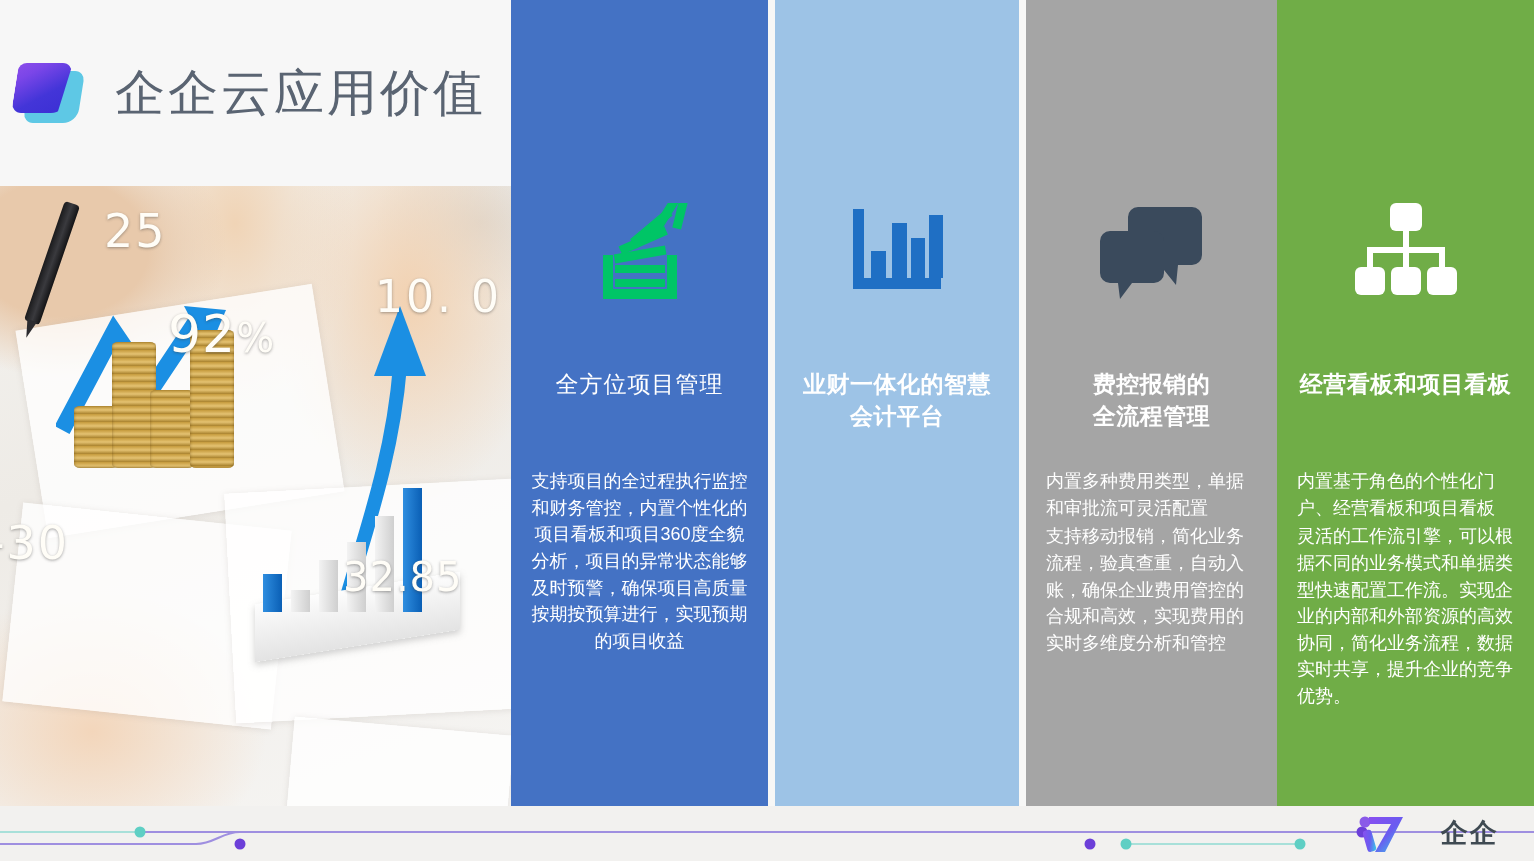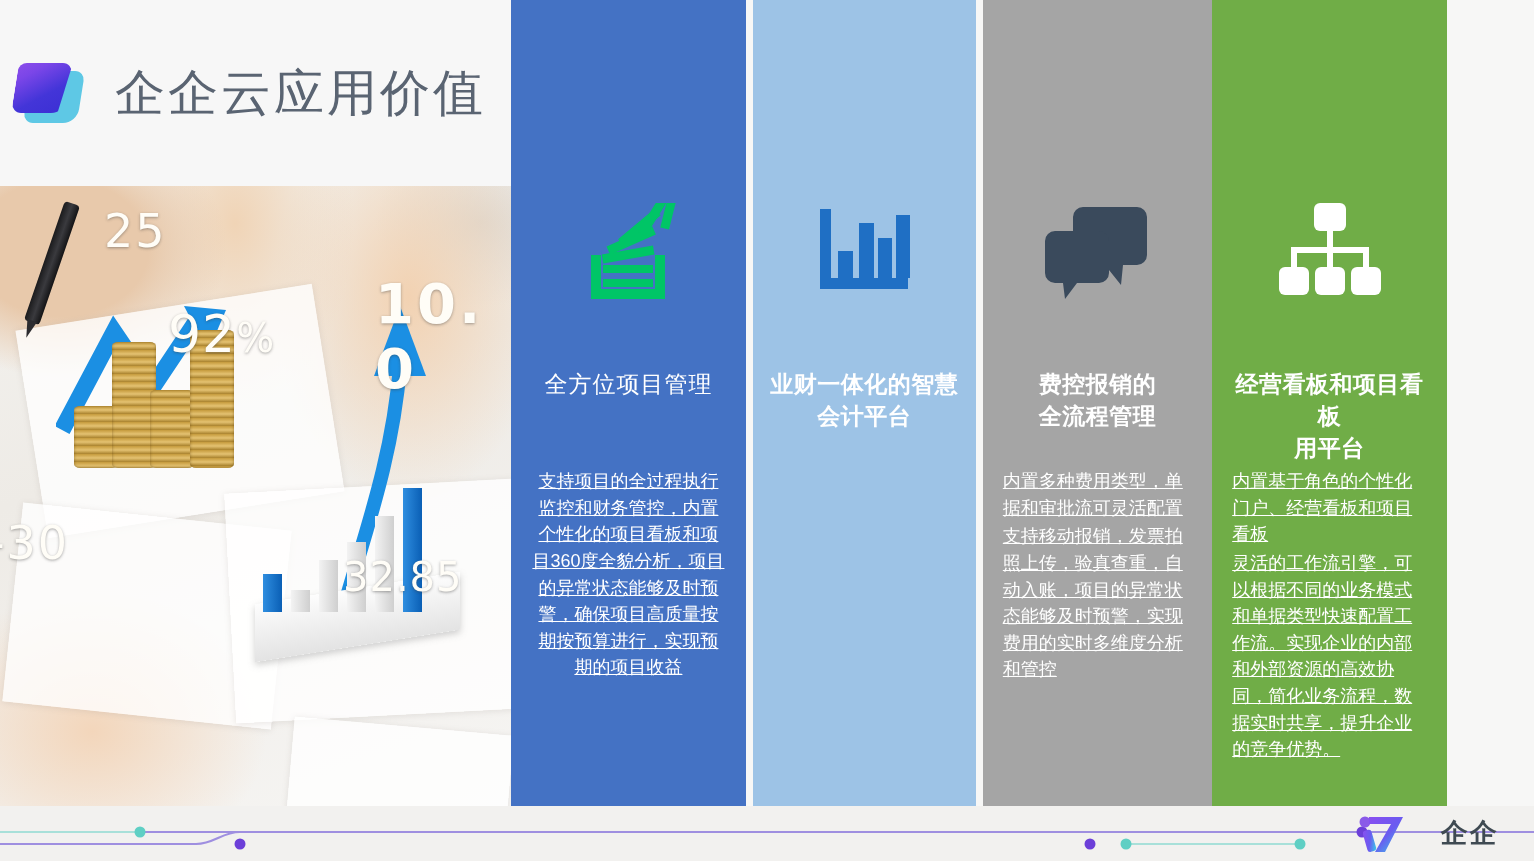--- a/index.html
+++ b/index.html
@@ -103,28 +103,28 @@
      box-shadow:0 3px 7px rgba(120,120,120,.35); }
   .c3-bar{ position:absolute; bottom:34px; width:19px;
      background:linear-gradient(90deg,#f3f3f3,#cfcfcf); }
   .c3-bar.blue{ background:linear-gradient(90deg,#2f8ee0,#0a5fb5); }
   .ph-num{
     position:absolute; color:#fffdf7; font-weight:400;
     text-shadow:0 1px 3px rgba(60,60,60,.45);
     font-family:"DejaVu Sans",sans-serif;
   }
   .n25  { left:104px; top:18px;  font-size:46px; letter-spacing:2px; }
-  .n100 { left:375px; top:85px;  font-size:56px; letter-spacing:3px;font-weight:bold; }
+  .n100 { left:375px; top:85px;  font-size:44px; letter-spacing:3px; }
   .n92  { left:168px; top:118px; font-size:52px; letter-spacing:1px; }
   .n30  { left:-12px; top:330px; font-size:46px; letter-spacing:2px; }
   .n3285{ left:343px; top:368px; font-size:40px; letter-spacing:1px; }
   .n92 .pct{ font-size:40px; }
 
   
-  .cols{ position:absolute; left:511px; top:0; width:936px; height:806px; display:flex;justify-content:space-between; }
+  .cols{ position:absolute; left:511px; top:0; width:1023px; height:806px; display:flex;justify-content:space-between; }
   .col{ position:relative; height:806px; padding:0; }
   .col-1{ width:257px; background:#4472c4; }
   .col-2{ width:244px; background:#9dc3e6; margin-left:7px; }
   .col-3{ width:251px; background:#a5a5a5; margin-left:7px; }
   .col-4{ width:257px; background:#70ad47; }
 
   .col-icon{
     position:absolute; left:0; right:0; top:196px; height:110px;
     display:flex; align-items:center; justify-content:center;
   }
@@ -136,21 +136,21 @@
   .col-1 .col-title{ font-size:23px; font-weight:400; letter-spacing:1px; }
   .col-2 .col-title,.col-3 .col-title,.col-4 .col-title{
     font-size:23px; font-weight:bold; letter-spacing:.5px;
   }
   .col-body{
     position:absolute; left:0; right:0; top:468px;
     color:#ffffff; font-size:18px; line-height:1.48;
     padding:0 20px;
   }
   .col-1 .col-body{ text-align:center; }
-  .col-body p{ margin:0 0 2px 0;text-decoration:underline; }
+  .col-body p{ margin:0 0 2px 0; }
 
   
   .footer{
     position:absolute; left:0; top:806px; width:1534px; height:55px;
     background:#f2f1ef;
   }
   .foot-lines{ position:absolute; inset:0; }
   .brand{
     position:absolute; right:10px; top:6px; height:44px;
     display:flex; align-items:center; gap:8px;
@@ -270,21 +270,21 @@
             <path d="M10 28 h44 a10 10 0 0 1 10 10 v32 a10 10 0 0 1 -10 10 h-22 l-12 16 -2 -16 h-8 a10 10 0 0 1 -10 -10 V38 a10 10 0 0 1 10 -10z"></path>
           </g>
         </svg>
       </div>
       <div class="col-title">
         <div>费控报销的</div>
         <div>全流程管理</div>
       </div>
       <div class="col-body">
         <p>内置多种费用类型，单据和审批流可灵活配置</p>
-        <p>支持移动报销，发票拍照上传，验真查重，自动入账，项目的异常状态能够及时预警，实现费用的实时多维度分析和管控</p>
+        <p>支持移动报销，简化业务流程，验真查重，自动入账，确保企业费用管控的合规和高效，实现费用的实时多维度分析和管控</p>
       </div>
     </div>
 
     <div class="col col-4">
       <div class="col-icon">
         <svg width="106" height="100" viewBox="0 0 106 100">
           <g fill="#ffffff">
             <rect x="37" y="2" width="32" height="28" rx="6"></rect>
             <rect x="50" y="30" width="6" height="18"></rect>
             <rect x="14" y="46" width="78" height="6"></rect>
@@ -292,21 +292,20 @@
             <rect x="50" y="46" width="6" height="22"></rect>
             <rect x="86" y="46" width="6" height="22"></rect>
             <rect x="2" y="66" width="30" height="28" rx="6"></rect>
             <rect x="38" y="66" width="30" height="28" rx="6"></rect>
             <rect x="74" y="66" width="30" height="28" rx="6"></rect>
           </g>
         </svg>
       </div>
       <div class="col-title">
         <div>经营看板和项目看板</div>
-        <div>用平台</div>
       </div>
       <div class="col-body">
         <p>内置基于角色的个性化门户、经营看板和项目看板</p>
         <p>灵活的工作流引擎，可以根据不同的业务模式和单据类型快速配置工作流。实现企业的内部和外部资源的高效协同，简化业务流程，数据实时共享，提升企业的竞争优势。</p>
       </div>
     </div>
   </div>
 
   <div class="footer">
     <svg class="foot-lines" viewBox="0 0 1534 55" preserveAspectRatio="none">

